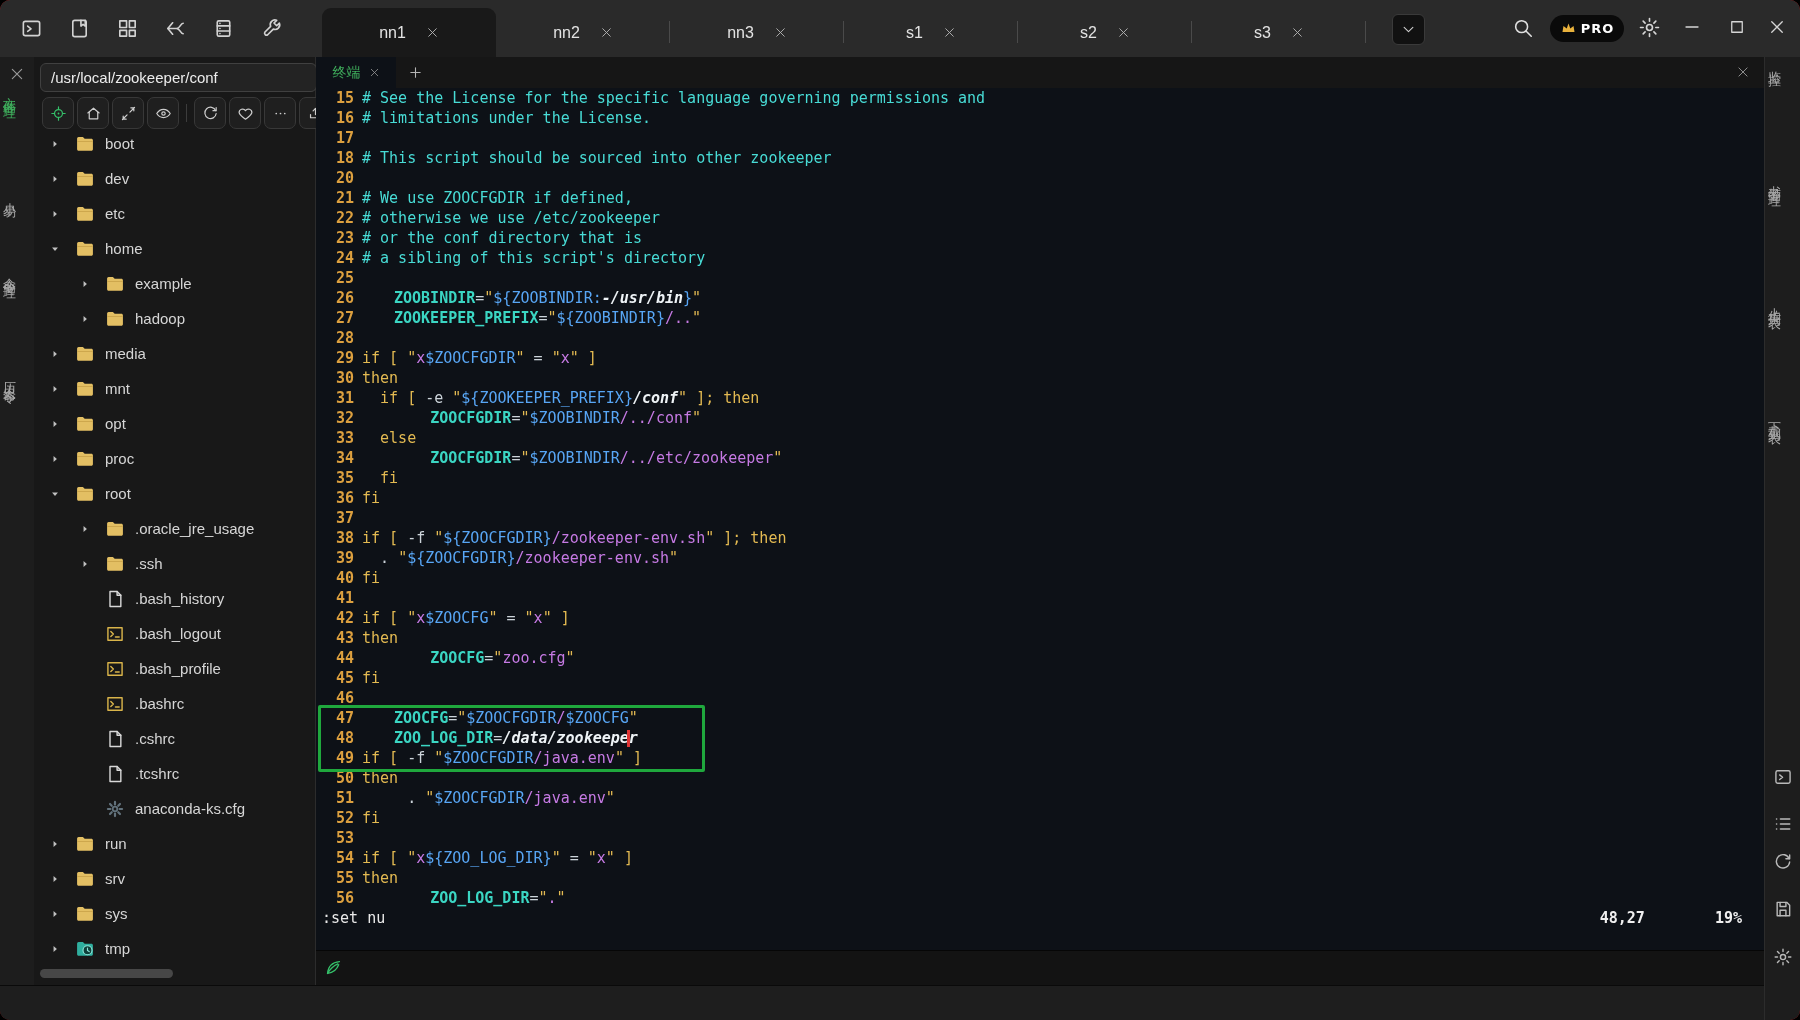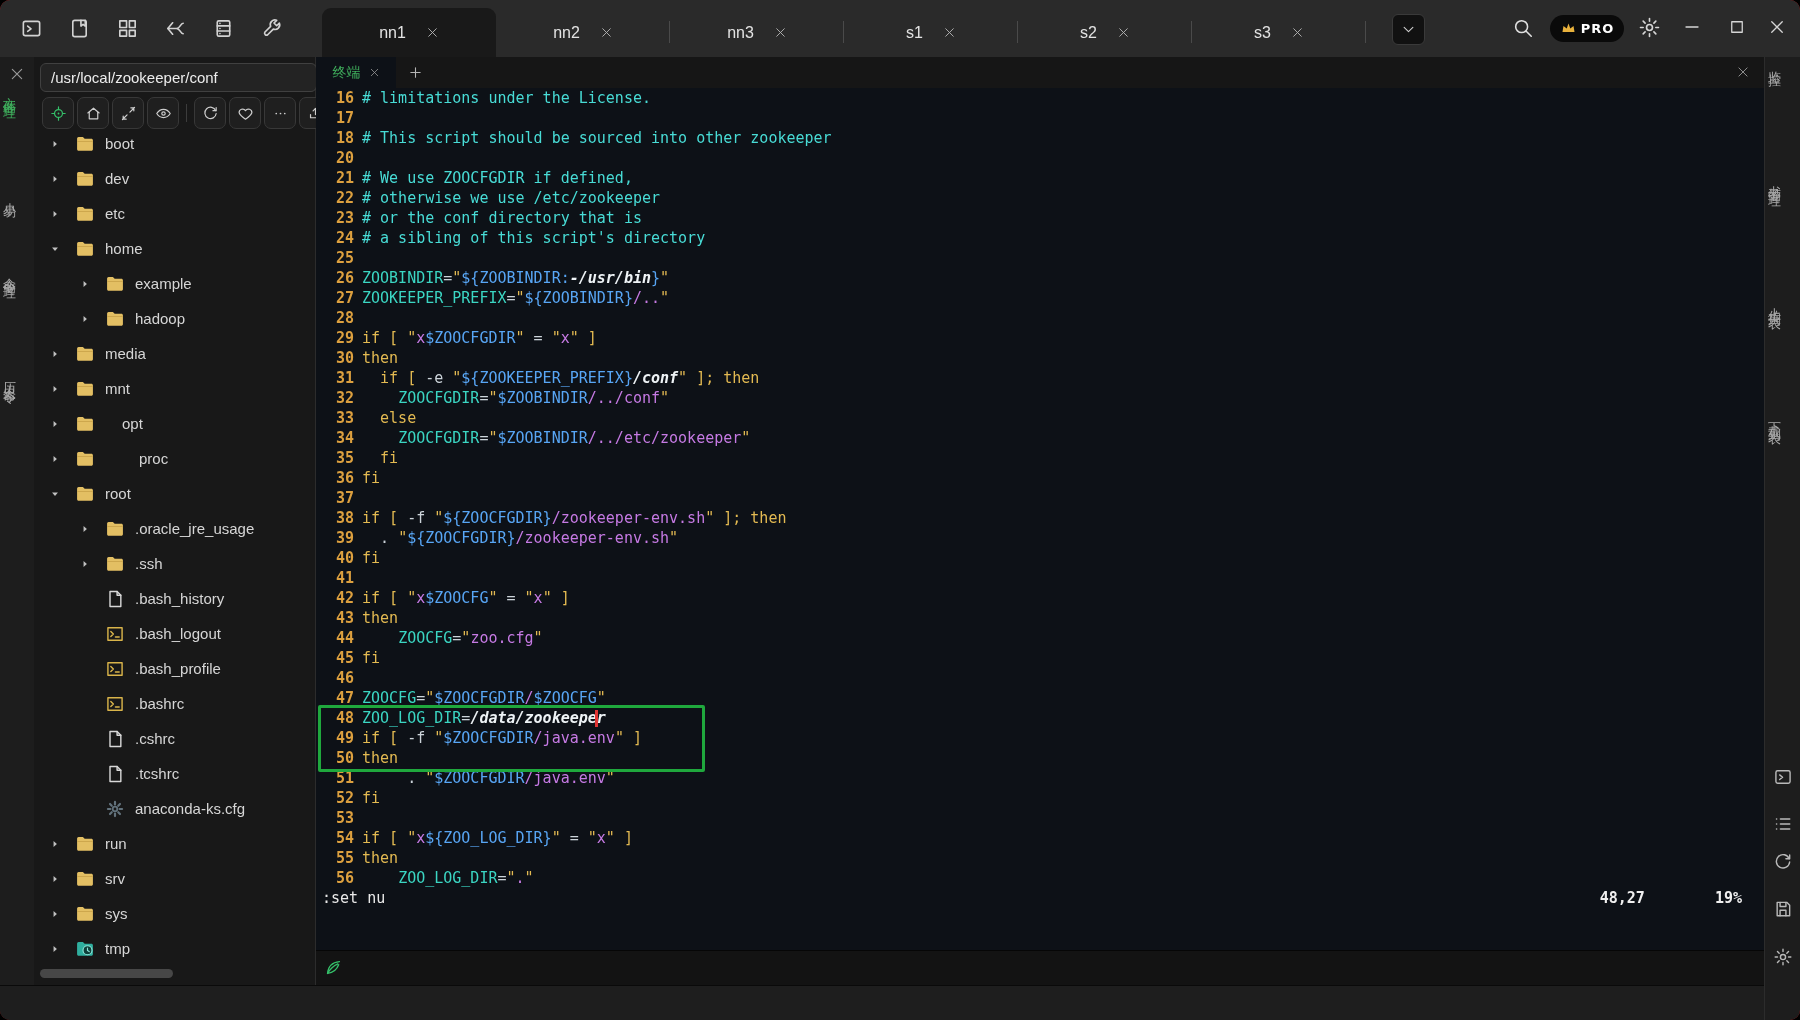--- a/index.html
+++ b/index.html
@@ -69,21 +69,21 @@
   .term-tab .lbl{color:#3fae5c;font-size:14px;}
   .term-tab .icon{width:11px;height:11px;color:#9a9a9a;}
   .term-plus{position:absolute;left:92px;top:8px;width:15px;height:15px;color:#b5b5b5;cursor:pointer;}
   .term-close{position:absolute;left:1420px;top:8px;width:14px;height:14px;color:#8f8f8f;cursor:pointer;}
   .code{position:absolute;left:0;top:31px;width:1448px;height:862px;padding-left:4px;box-sizing:border-box;
     font-family:"DejaVu Sans Mono","Liberation Mono",monospace;font-size:15px;}
   .line{height:20px;display:flex;align-items:center;white-space:pre;}
   .ln{display:inline-block;width:34px;text-align:right;margin-right:8px;color:#dca03f;font-weight:bold;flex:none;}
   .c-com{color:#48dcd6;}
   .c-kw{color:#e3ba52;}
-  .c-var{color:#3bd6c3;font-weight:normal;}
+  .c-var{color:#3bd6c3;font-weight:bold;margin-left:32px;}
   .c-op{color:#ccd4da;}
   .c-dv{color:#58a6f5;}
   .c-str{color:#c67ae4;}
   .c-wh{color:#eef3f6;font-weight:bold;font-style:italic;}
   .cursor{display:inline-block;width:3px;height:17px;background:#e03434;margin:0 -1.5px;vertical-align:middle;}
   .hl-box{position:absolute;left:2px;border:3px solid #1fa83d;border-radius:2px;pointer-events:none;}
   .cmdline{height:20px;display:flex;align-items:center;color:#e9e9e9;padding-left:2px;white-space:pre;}
   .cmdline .ruler{margin-left:auto;font-weight:bold;color:#f0f0f0;}
   .cmdline .pct{margin-left:70px;margin-right:22px;font-weight:bold;color:#f0f0f0;}
   .term-footer{position:absolute;left:0;top:893px;width:1448px;height:35px;background:#131313;
@@ -429,35 +429,35 @@
             <svg viewBox="0 0 24 24">
               <path d="M8.5 5l8 7-8 7z" fill="currentColor"></path>
             </svg>
           </span>
           <span class="icon tree-ico" style="left: 41px;">
             <svg viewBox="0 0 24 24">
               <path d="M2.5 5.6c0-1 .8-1.9 1.8-1.9h5.2l2.1 2.1h8.1c1 0 1.8.8 1.8 1.8v10.8c0 1-.8 1.8-1.8 1.8H4.3c-1 0-1.8-.8-1.8-1.8z" fill="#e3bf63"></path>
               <path d="M2.5 9h19" stroke="#caa44c" stroke-width="1.1"></path>
             </svg>
           </span>
-          <span class="tree-label" style="left: 88px;">opt</span>
-        </div>
-        <div class="tree-row">
-          <span class="icon tree-chev" style="left: 16px;">
-            <svg viewBox="0 0 24 24">
-              <path d="M8.5 5l8 7-8 7z" fill="currentColor"></path>
-            </svg>
-          </span>
-          <span class="icon tree-ico" style="left: 41px;">
-            <svg viewBox="0 0 24 24">
-              <path d="M2.5 5.6c0-1 .8-1.9 1.8-1.9h5.2l2.1 2.1h8.1c1 0 1.8.8 1.8 1.8v10.8c0 1-.8 1.8-1.8 1.8H4.3c-1 0-1.8-.8-1.8-1.8z" fill="#e3bf63"></path>
-              <path d="M2.5 9h19" stroke="#caa44c" stroke-width="1.1"></path>
-            </svg>
-          </span>
-          <span class="tree-label" style="left: 71px; margin-left: 34px;">proc</span>
+          <span class="tree-label" style="left: 71px;">opt</span>
+        </div>
+        <div class="tree-row">
+          <span class="icon tree-chev" style="left: 16px;">
+            <svg viewBox="0 0 24 24">
+              <path d="M8.5 5l8 7-8 7z" fill="currentColor"></path>
+            </svg>
+          </span>
+          <span class="icon tree-ico" style="left: 41px;">
+            <svg viewBox="0 0 24 24">
+              <path d="M2.5 5.6c0-1 .8-1.9 1.8-1.9h5.2l2.1 2.1h8.1c1 0 1.8.8 1.8 1.8v10.8c0 1-.8 1.8-1.8 1.8H4.3c-1 0-1.8-.8-1.8-1.8z" fill="#e3bf63"></path>
+              <path d="M2.5 9h19" stroke="#caa44c" stroke-width="1.1"></path>
+            </svg>
+          </span>
+          <span class="tree-label" style="left: 71px;">proc</span>
         </div>
         <div class="tree-row">
           <span class="icon tree-chev" style="left: 16px;">
             <svg viewBox="0 0 24 24">
               <path d="M5 8.5h14L12 16.5z" fill="currentColor"></path>
             </svg>
           </span>
           <span class="icon tree-ico" style="left: 41px;">
             <svg viewBox="0 0 24 24">
               <path d="M2.5 5.6c0-1 .8-1.9 1.8-1.9h5.2l2.1 2.1h8.1c1 0 1.8.8 1.8 1.8v10.8c0 1-.8 1.8-1.8 1.8H4.3c-1 0-1.8-.8-1.8-1.8z" fill="#e3bf63"></path>
@@ -635,20 +635,21 @@
           </svg>
         </span>
       <span class="term-close icon" id="term-close">
           <svg viewBox="0 0 24 24" fill="none" stroke="currentColor" stroke-width="1.7" stroke-linecap="round" stroke-linejoin="round">
             <path d="M5 5l14 14M19 5L5 19"></path>
           </svg>
         </span>
     </div>
     <div class="code" id="code">
       <div class="hl-box" id="hl-box" style="top: 617px; height: 61px; width: 381px; border-color: rgb(31, 168, 61);"></div>
+    <div class="line"><span class="ln">15</span><span class="c-com"># See the License for the specific language governing permissions and</span></div>
         <div class="line"><span class="ln">16</span><span class="c-com"># limitations under the License.</span></div>
         <div class="line"><span class="ln">17</span></div>
         <div class="line"><span class="ln">18</span><span class="c-com"># This script should be sourced into other zookeeper</span></div>
         <div class="line"><span class="ln">20</span></div>
         <div class="line"><span class="ln">21</span><span class="c-com"># We use ZOOCFGDIR if defined,</span></div>
         <div class="line"><span class="ln">22</span><span class="c-com"># otherwise we use /etc/zookeeper</span></div>
         <div class="line"><span class="ln">23</span><span class="c-com"># or the conf directory that is</span></div>
         <div class="line"><span class="ln">24</span><span class="c-com"># a sibling of this script's directory</span></div>
         <div class="line"><span class="ln">25</span></div>
         <div class="line"><span class="ln">26</span><span class="c-var">ZOOBINDIR</span><span class="c-op">=</span><span class="c-kw">"</span><span class="c-dv">${ZOOBINDIR:</span><span class="c-wh">-/usr/bin</span><span class="c-dv">}</span><span class="c-kw">"</span></div>

